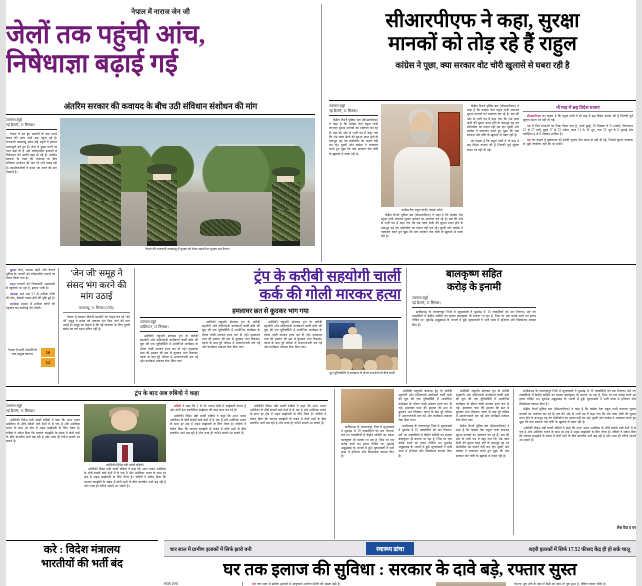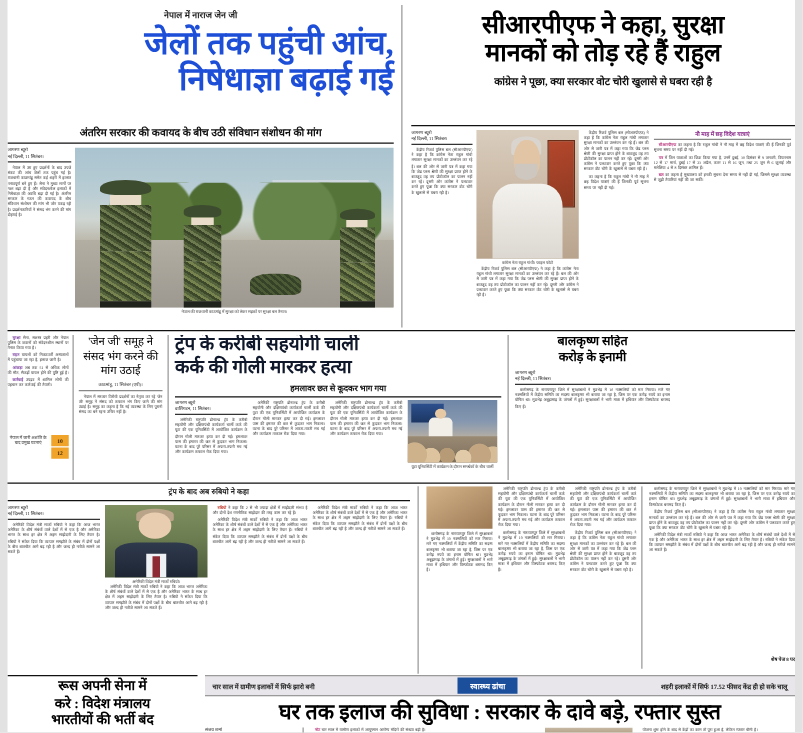--- a/index.html
+++ b/index.html
@@ -44,30 +44,30 @@
   }
   .byline span { display:block; font-weight:normal; font-size:3.6px; }
 
   
   .kicker {
     font-size:7px; font-weight:bold; text-align:center; color:#1a1a1a;
     letter-spacing:0.1px;
   }
   .hl-mega {
     font-size:26px; line-height:29px; font-weight:bold;
-    text-align:right; color:#1d4ed8;
+    text-align:left; color:#701a75;
     font-family:"Liberation Serif", serif;
   }
   .hl-big {
     font-size:20px; line-height:23px; font-weight:bold;
     text-align:center; color:#000;
   }
   .hl-med {
     font-size:15px; line-height:17.5px; font-weight:bold;
-    text-align:left; color:#0f172a;
+    text-align:right; color:#4c1d95;text-decoration:underline;
   }
   .hl-small {
     font-size:10px; line-height:12.5px; font-weight:bold;
     text-align:center; color:#000;
   }
   .hl-col {
     font-size:9px; line-height:11.5px; font-weight:normal;
     text-align:center; color:#000;
   }
   .subhead {
@@ -452,21 +452,20 @@
           <div style="font-size:4px; font-weight:bold; text-align:right; color:#111;">शेष पेज 8 पर</div>
         </div>
       </div>
     </div>
   </div>
 
   <div class="flexrow" style="height:54px; margin-top:1px;">
 
     <div class="col" style="width:158px; padding-right:6px;">
       <div class="rule-h" style="margin-bottom:2px;"></div>
-      <div class="hl-small" style="font-size:11px; line-height:13.5px;">रूस अपनी सेना में</div>
       <div class="hl-small" style="font-size:11px; line-height:13.5px;">करे : विदेश मंत्रालय</div>
       <div class="hl-small" style="font-size:11px; line-height:13.5px;">भारतीयों की भर्ती बंद</div>
     </div>
 
     <div class="col" style="width:472px;">
       <div class="strip">
         <span>चार साल में ग्रामीण इलाकों में सिर्फ झारो बनी</span>
         <span class="box-blue">स्वास्थ्य ढांचा</span>
         <span>शहरी इलाकों में सिर्फ 17.52 फीसद केंद्र ही हो सके चालू</span>
       </div>

